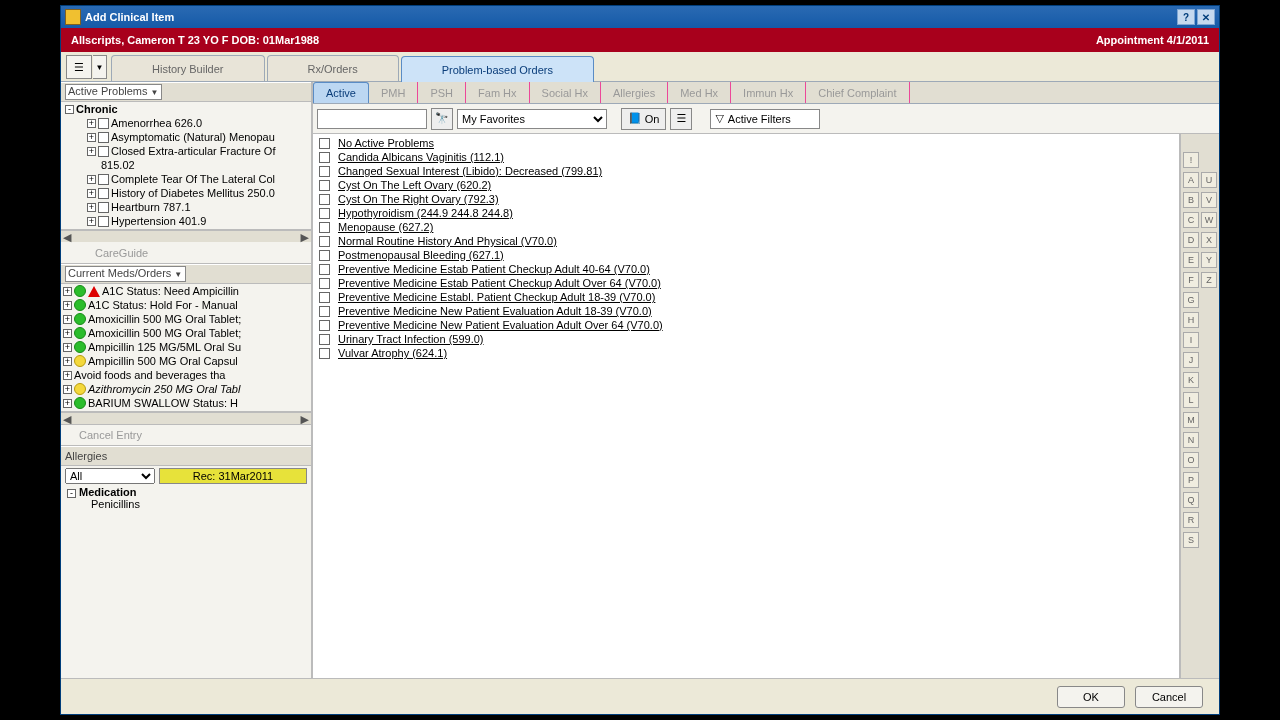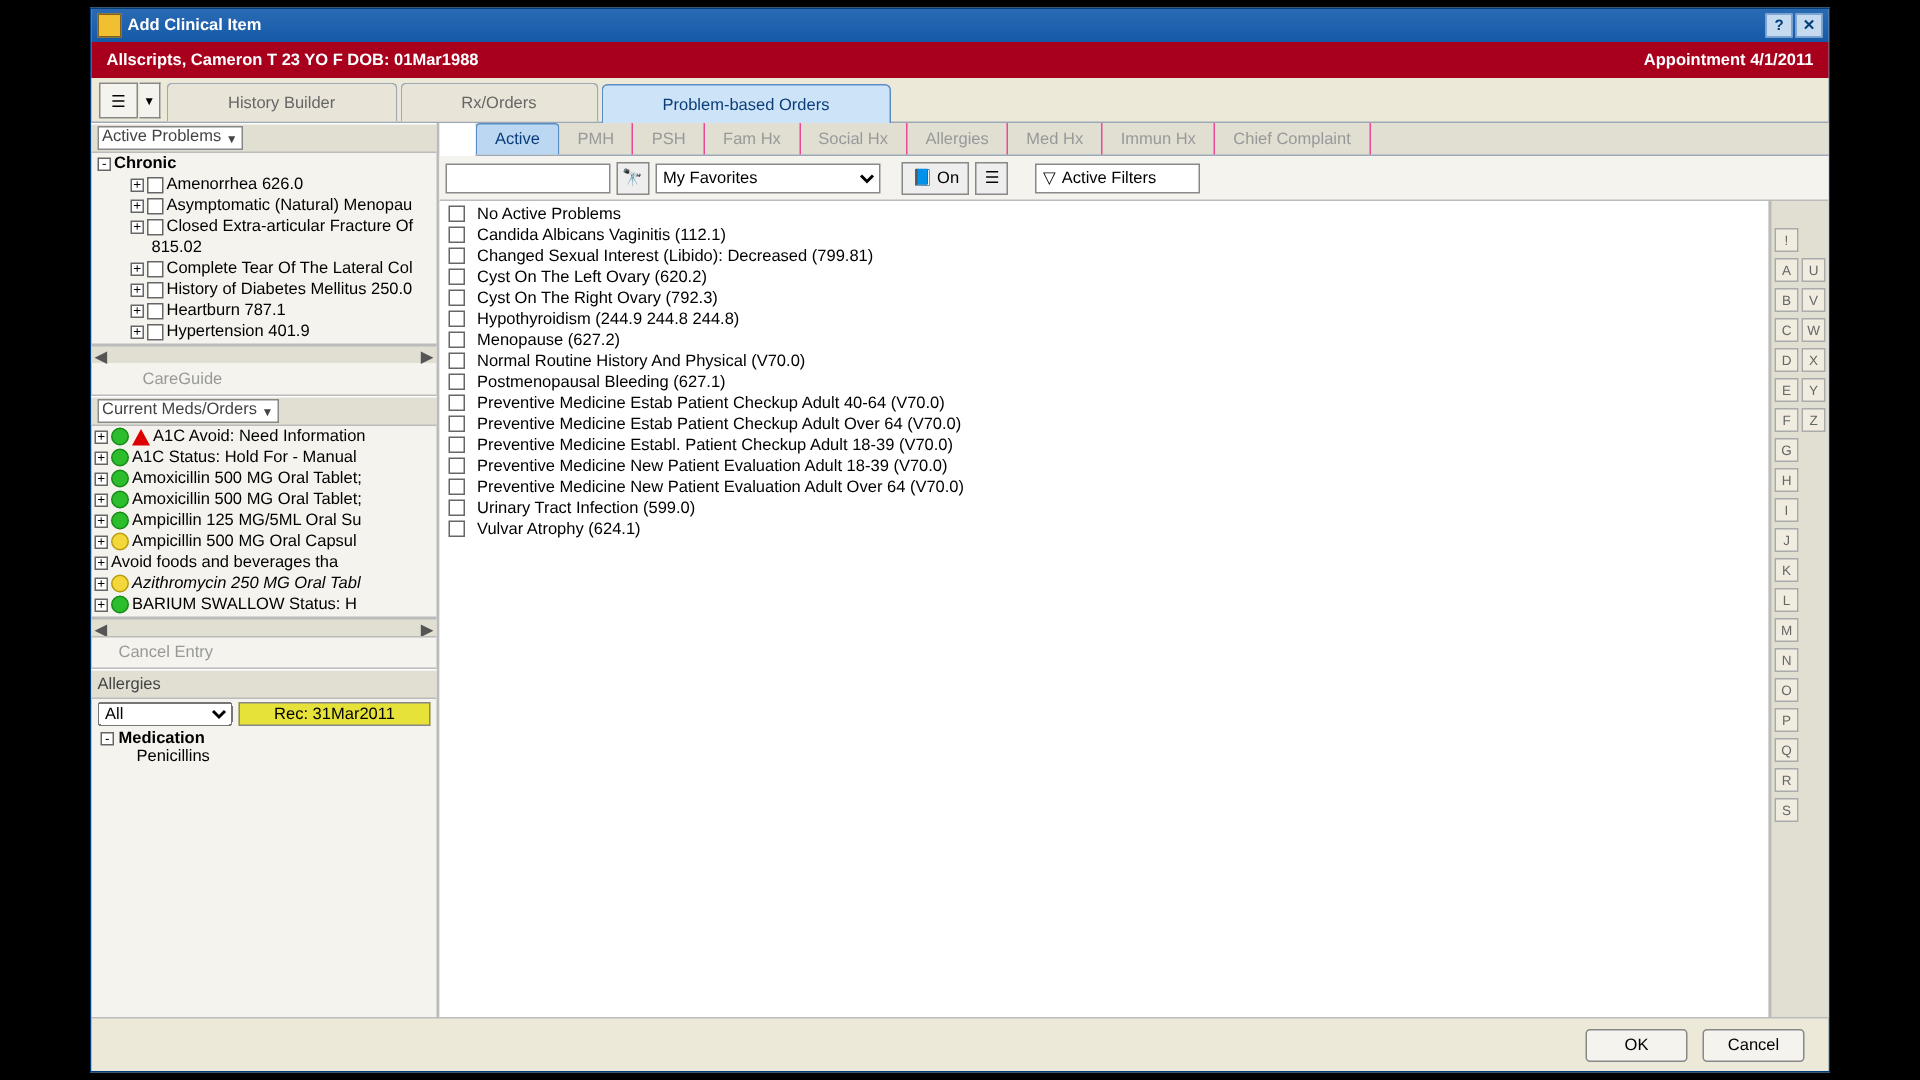--- a/index.html
+++ b/index.html
@@ -10,21 +10,21 @@
 .titlebar .spacer { flex: 1; }
 .titlebar .winbtn { width: 18px; height: 16px; background: #c5d9ef; color: #003d7a; margin-left: 2px; display: flex; align-items: center; justify-content: center; font-size: 10px; cursor: pointer; border: 1px solid #7ea6d4; }
 .patientbar { height: 24px; background: #a8001c; color: #fff; display: flex; align-items: center; padding: 0 10px; font-weight: bold; }
 .patientbar .spacer { flex: 1; }
 .main-tabs { height: 30px; display: flex; align-items: flex-end; background: #ece9d8; padding-left: 4px; gap: 0; border-bottom: 1px solid #9da9b7; }
 .tool-btn { width: 26px; height: 24px; border: 1px solid #888; background: #f4f3ee; margin: 2px 1px; display: flex; align-items: center; justify-content: center; cursor: pointer; }
 .dd-caret { width: 14px; height: 24px; border: 1px solid #888; border-left: none; background: #f4f3ee; margin: 2px 4px 2px 0; display: flex; align-items: center; justify-content: center; cursor: pointer; font-size: 8px; }
 .tab { height: 26px; padding: 0 40px; border: 1px solid #9da9b7; border-bottom: none; background: #e8e4d8; color: #666; display: flex; align-items: center; cursor: pointer; border-radius: 4px 4px 0 0; margin-right: 2px; }
 .tab.active { background: #cde3f8; color: #0a3d7a; border-color: #5a8cc5; position: relative; top: 1px; }
 .body-row { flex: 1; display: flex; min-height: 0; }
-.sidebar { width: 232px; background: #f4f3ee; border-right: 2px solid #bbb; display: flex; flex-direction: column; }
+.sidebar { width: 252px; background: #f4f3ee; border-right: 2px solid #bbb; display: flex; flex-direction: column; }
 .panel-hdr { height: 20px; background: #e1ded2; border-top: 1px solid #fff; border-bottom: 1px solid #bbb; display: flex; align-items: center; padding: 0 4px; color: #444; }
 .panel-hdr select, .panel-hdr .sel { font-size: 11px; height: 16px; border: 1px solid #888; background: #fff; padding: 0 14px 0 2px; appearance: none; }
 .tree { overflow: auto; border-bottom: 1px solid #bbb; font-size: 11px; }
 .tree ul { list-style: none; }
 .tree li { white-space: nowrap; padding: 1px 0 1px 4px; display: flex; align-items: center; gap: 2px; }
 .box { width: 9px; height: 9px; border: 1px solid #666; display: inline-block; text-align: center; line-height: 7px; font-size: 9px; background: #fff; cursor: pointer; }
 .chk { width: 11px; height: 11px; border: 1px solid #666; background: #fff; display: inline-block; }
 .subitem { padding-left: 26px !important; }
 .sub2 { padding-left: 40px !important; }
 .careguide { height: 22px; color: #999; padding-left: 34px; display: flex; align-items: center; border-bottom: 1px solid #bbb; }
@@ -32,31 +32,31 @@
 .meds-list li { display: flex; align-items: center; gap: 2px; padding: 1px 2px; white-space: nowrap; }
 .st-ico { width: 12px; height: 12px; border-radius: 50%; display: inline-block; }
 .st-green { background: #2bbd2b; border: 1px solid #188a18; }
 .st-yellow { background: #f4d83b; border: 1px solid #b89c10; }
 .st-red { width: 0; height: 0; border-left: 6px solid transparent; border-right: 6px solid transparent; border-bottom: 11px solid #d00; border-radius: 0; }
 .cancel-entry { height: 22px; color: #999; padding-left: 18px; display: flex; align-items: center; border-bottom: 1px solid #bbb; border-top: 1px solid #bbb; }
 .allergy-body { padding: 2px 4px; }
 .allergy-row { display: flex; gap: 4px; align-items: center; margin-bottom: 2px; }
 .rec-btn { background: #e7e23a; border: 1px solid #888; padding: 1px 6px; cursor: pointer; flex: 1; }
 .main { flex: 1; display: flex; flex-direction: column; background: #fff; }
-.subtabs { height: 22px; display: flex; background: #e1ded2; border-bottom: 1px solid #9da9b7; margin-left: 24px; }
+.subtabs { height: 22px; display: flex; background: #e1ded2; border-bottom: 1px solid #9da9b7; }
 .subtab { padding: 0 12px; display: flex; align-items: center; color: #999; border-right: 1px solid #ec4899; cursor: pointer; }
 .subtab.active { background: #bcd7f2; color: #0a3d7a; border: 1px solid #5a8cc5; border-bottom: none; border-radius: 3px 3px 0 0; }
 .toolbar { height: 30px; display: flex; align-items: center; gap: 4px; padding: 0 4px; background: #f4f3ee; border-bottom: 1px solid #bbb; }
 .toolbar input[type=text] { height: 20px; width: 110px; border: 1px solid #888; padding: 0 2px; }
 .toolbar .srch-btn { width: 22px; height: 22px; border: 1px solid #888; background: #eee; cursor: pointer; display: flex; align-items: center; justify-content: center; }
 .toolbar select { height: 20px; border: 1px solid #888; background: #fff; }
 .on-btn { height: 22px; border: 1px solid #888; background: #eee; padding: 0 6px; cursor: pointer; display: flex; align-items: center; gap: 3px; }
 .filters { height: 20px; border: 1px solid #888; background: #fff; padding: 0 18px 0 4px; display: flex; align-items: center; gap: 4px; cursor: pointer; min-width: 110px; }
 .problem-list { flex: 1; overflow: auto; padding: 2px 6px; position: relative; }
-.problem-list li { display: flex; align-items: flex-start; gap: 8px; padding: 1px 0; }
+.problem-list li { display: flex; align-items: flex-end; gap: 8px; padding: 1px 0; text-decoration: underline; }
 .problem-list .chk { cursor: pointer; }
 .alpha-nav { width: 40px; background: #e1ded2; border-left: 2px solid #bbb; display: flex; flex-direction: column; align-items: center; padding-top: 18px; gap: 4px; }
 .alpha-row { display: flex; gap: 2px; }
 .alpha-btn { width: 16px; height: 16px; border: 1px solid #aaa; background: #f0ede0; font-size: 9px; display: flex; align-items: center; justify-content: center; cursor: pointer; color: #666; }
 .footer { height: 36px; background: #ece9d8; border-top: 1px solid #bbb; display: flex; align-items: center; justify-content: flex-end; padding: 0 16px; gap: 10px; }
 .footer button { width: 68px; height: 22px; border: 1px solid #888; background: #f4f3ee; cursor: pointer; border-radius: 3px; }
 .scrollgap { display:flex; justify-content:space-between; height:12px; background:#e1ded2; border-top:1px solid #bbb; padding:0 2px; font-size:9px; color:#555; }
 .italic { font-style: italic; }
 .main-wrap { display:flex; flex:1; min-height:0; }
 </style>
@@ -151,21 +151,21 @@
       <div class="panel-hdr">
         <span class="sel">Current Meds/Orders</span>
         <span style="margin-left:-12px;font-size:8px;">▼</span>
       </div>
       <div class="tree meds-list" style="height:128px;">
         <ul id="meds-ul">
             <li>
               <span class="box">+</span>
               <span class="st-ico st-green"></span>
               <span class="st-ico st-red"></span>
-              <span>A1C  Avoid: Need Information</span>
+              <span>A1C  Status: Need Ampicillin</span>
             </li>
             <li>
               <span class="box">+</span>
               <span class="st-ico st-green"></span>
               <span>A1C  Status: Hold For - Manual</span>
             </li>
             <li>
               <span class="box">+</span>
               <span class="st-ico st-green"></span>
               <span>Amoxicillin 500 MG Oral Tablet;</span>

